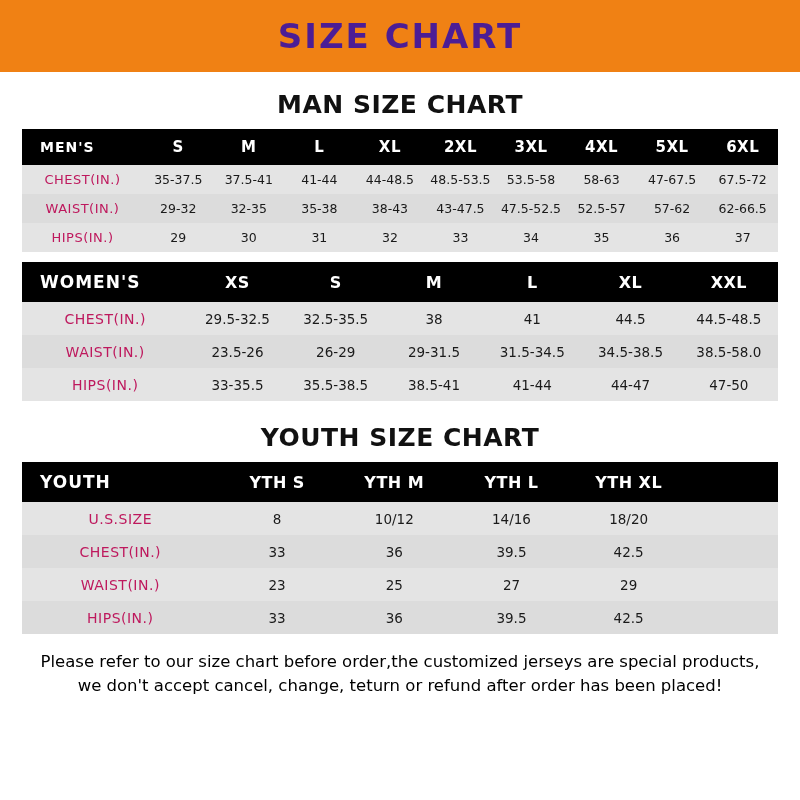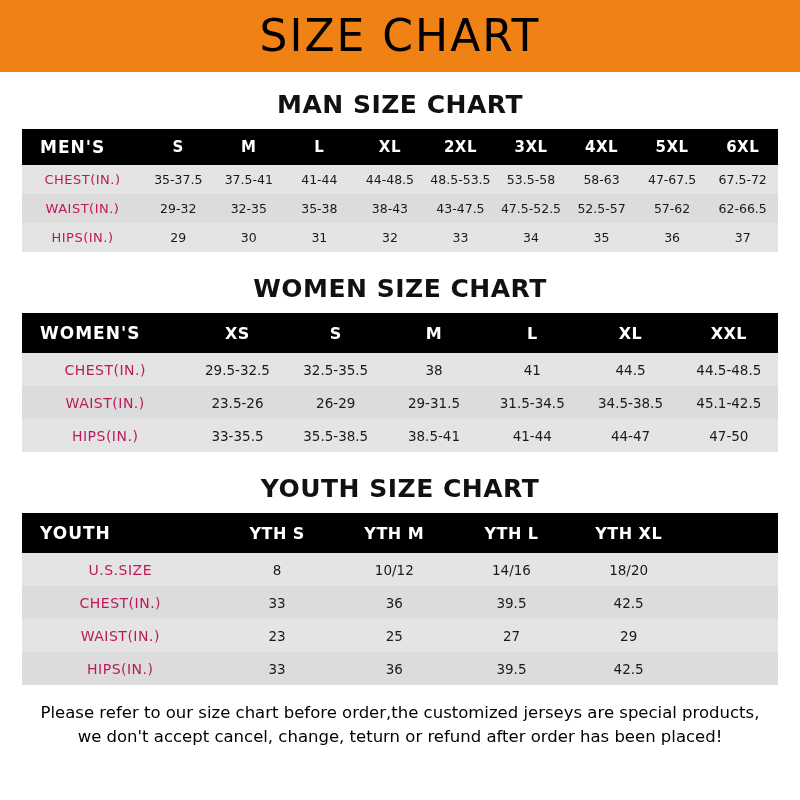--- a/index.html
+++ b/index.html
@@ -24,24 +24,24 @@
   .banner {
     width: 100%;
     height: 72px;
     background: #F08114;
     display: flex;
     align-items: center;
     justify-content: center;
   }
   .banner-title {
     font-family: "DejaVu Sans", sans-serif;
-    font-weight: normal;
-    font-size: 44px;
+    font-weight: bold;
+    font-size: 34px;
     letter-spacing: 2px;
-    color: #000000;
+    color: #4c1d95;
     line-height: 1;
   }
   .content {
     padding: 0 22px;
     box-sizing: border-box;
   }
   .section-title {
     text-align: center;
     font-family: "DejaVu Sans", sans-serif;
     font-weight: bold;
@@ -76,21 +76,21 @@
   table.size-table thead th {
     color: #ffffff;
     font-weight: bold;
     font-size: 15px;
     height: 36px;
     letter-spacing: 0.5px;
   }
   table.size-table thead th.corner {
     text-align: left;
     padding-left: 18px;
-    font-size: 17px;
+    font-size: 14px;
     letter-spacing: 1px;
   }
   table.size-table tbody tr.band-light { background: #e4e4e4; }
   table.size-table tbody tr.band-mid   { background: #dcdcdc; }
   table.size-table tbody td.rowhead {
     font-size: 13px;
     color: #be185d;
     letter-spacing: 0.5px;
     text-align: center;
   }
@@ -180,21 +180,20 @@
           <td>32</td>
           <td>33</td>
           <td>34</td>
           <td>35</td>
           <td>36</td>
           <td>37</td>
         </tr>
       </tbody>
     </table>
 
-    <div class="section-title t-women">WOMEN SIZE CHART</div>
     <table class="size-table women">
       <colgroup>
         <col style="width:22%">
         <col span="6" style="width:13%">
       </colgroup>
       <thead>
         <tr>
           <th class="corner">WOMEN'S</th>
           <th>XS</th>
           <th>S</th>
@@ -214,21 +213,21 @@
           <td>44.5</td>
           <td>44.5-48.5</td>
         </tr>
         <tr class="band-mid">
           <td class="rowhead">WAIST(IN.)</td>
           <td>23.5-26</td>
           <td>26-29</td>
           <td>29-31.5</td>
           <td>31.5-34.5</td>
           <td>34.5-38.5</td>
-          <td>45.1-42.5</td>
+          <td>38.5-58.0</td>
         </tr>
         <tr class="band-light">
           <td class="rowhead">HIPS(IN.)</td>
           <td>33-35.5</td>
           <td>35.5-38.5</td>
           <td>38.5-41</td>
           <td>41-44</td>
           <td>44-47</td>
           <td>47-50</td>
         </tr>

